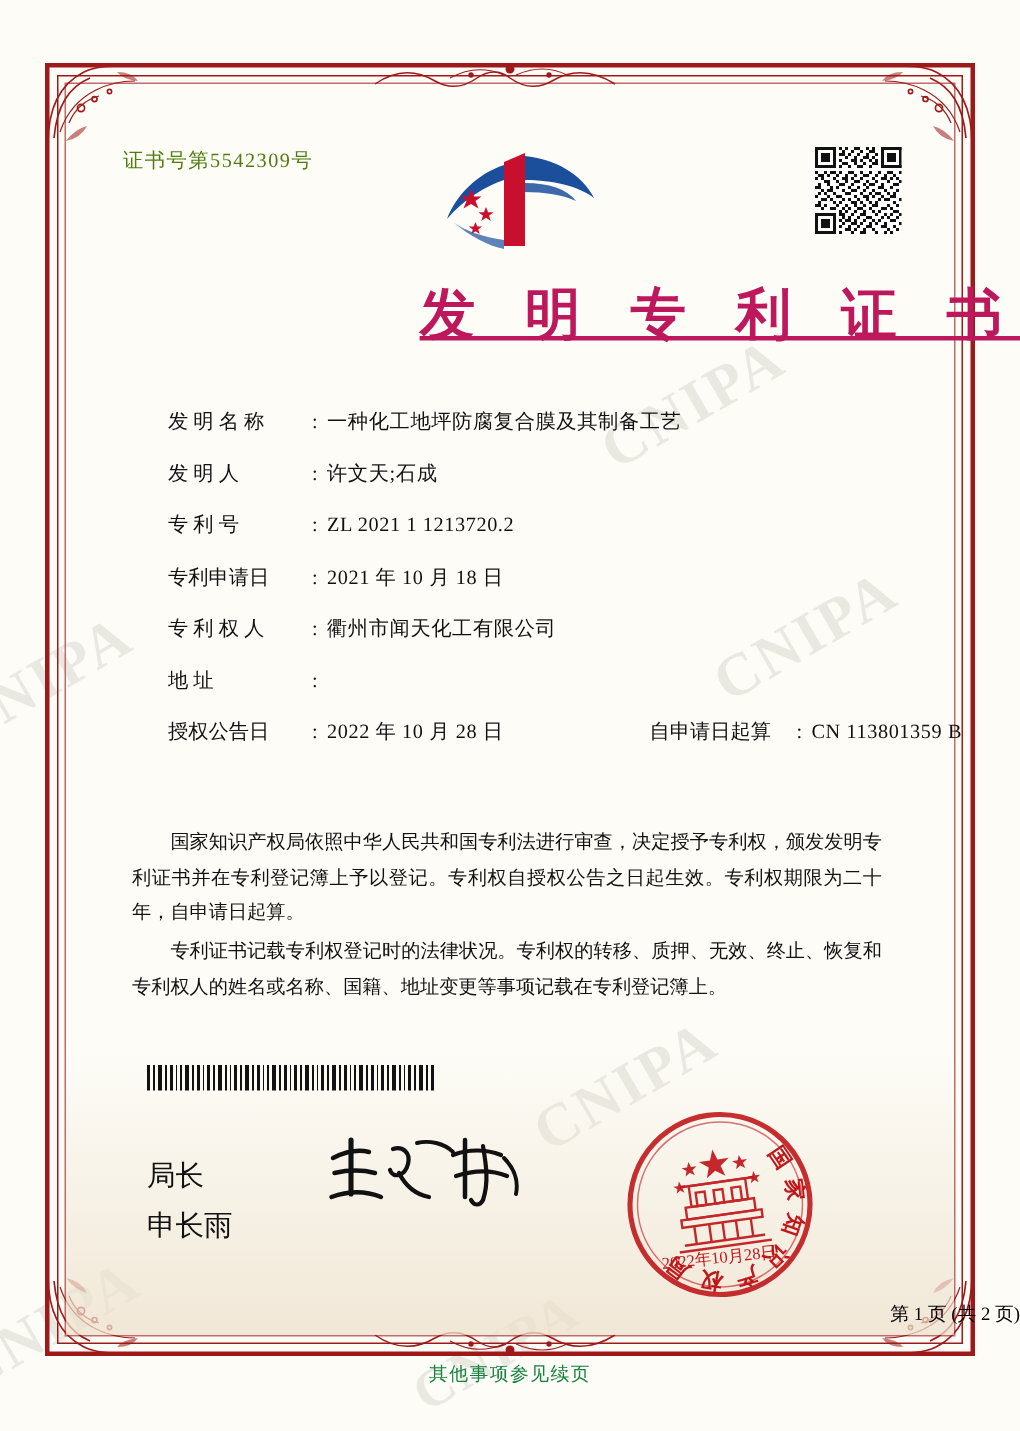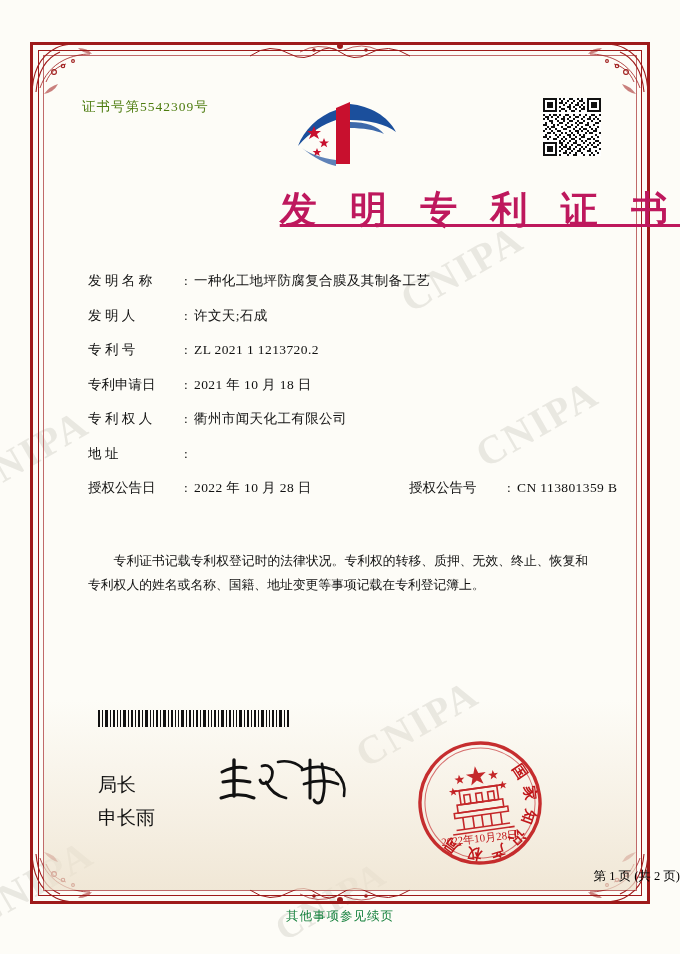--- a/index.html
+++ b/index.html
@@ -141,20 +141,21 @@
   .frow {
     display: flex;
     align-items: baseline;
     margin-bottom: 16.5px;
   }
   .flabel {
     width: 96px;
     flex: 0 0 96px;
     letter-spacing: 0;
     white-space: nowrap;
+    margin-left: 24px;
   }
   .fcolon {
     width: 10px;
     flex: 0 0 10px;
   }
   .fvalue {
     flex: 1;
     letter-spacing: 0.4px;
   }
   .frow-two .fvalue { flex: 0 0 215px; }
@@ -584,27 +585,28 @@
       <span class="fvalue">衢州市闻天化工有限公司</span>
     </div>
     <div class="frow">
       <span class="flabel">地 址</span>
       <span class="fcolon">:</span>
     </div>
     <div class="frow frow-two">
       <span class="flabel">授权公告日</span>
       <span class="fcolon">:</span>
       <span class="fvalue">2022 年 10 月 28 日</span>
-      <span class="flabel2">授权公告号</span>
+      <span class="flabel2">自申请日起算</span>
       <span class="fcolon">:</span>
       <span class="fvalue">CN 113801359 B</span>
     </div>
   </div>
 
   <div class="para">
+    <p>国家知识产权局依照中华人民共和国专利法进行审查，决定授予专利权，颁发发明专利证书并在专利登记簿上予以登记。专利权自授权公告之日起生效。专利权期限为二十年，自申请日起算。</p>
     <p>专利证书记载专利权登记时的法律状况。专利权的转移、质押、无效、终止、恢复和专利权人的姓名或名称、国籍、地址变更等事项记载在专利登记簿上。</p>
   </div>
 
   <div class="paper-tint"></div>
 
   <div class="barcode">
     <svg width="192" height="17" viewBox="0 0 192 17" shape-rendering="crispEdges">
       <rect width="192" height="17" fill="none"></rect>
       <g fill="#111">
         <rect x="0" y="0" width="2" height="17"></rect>

